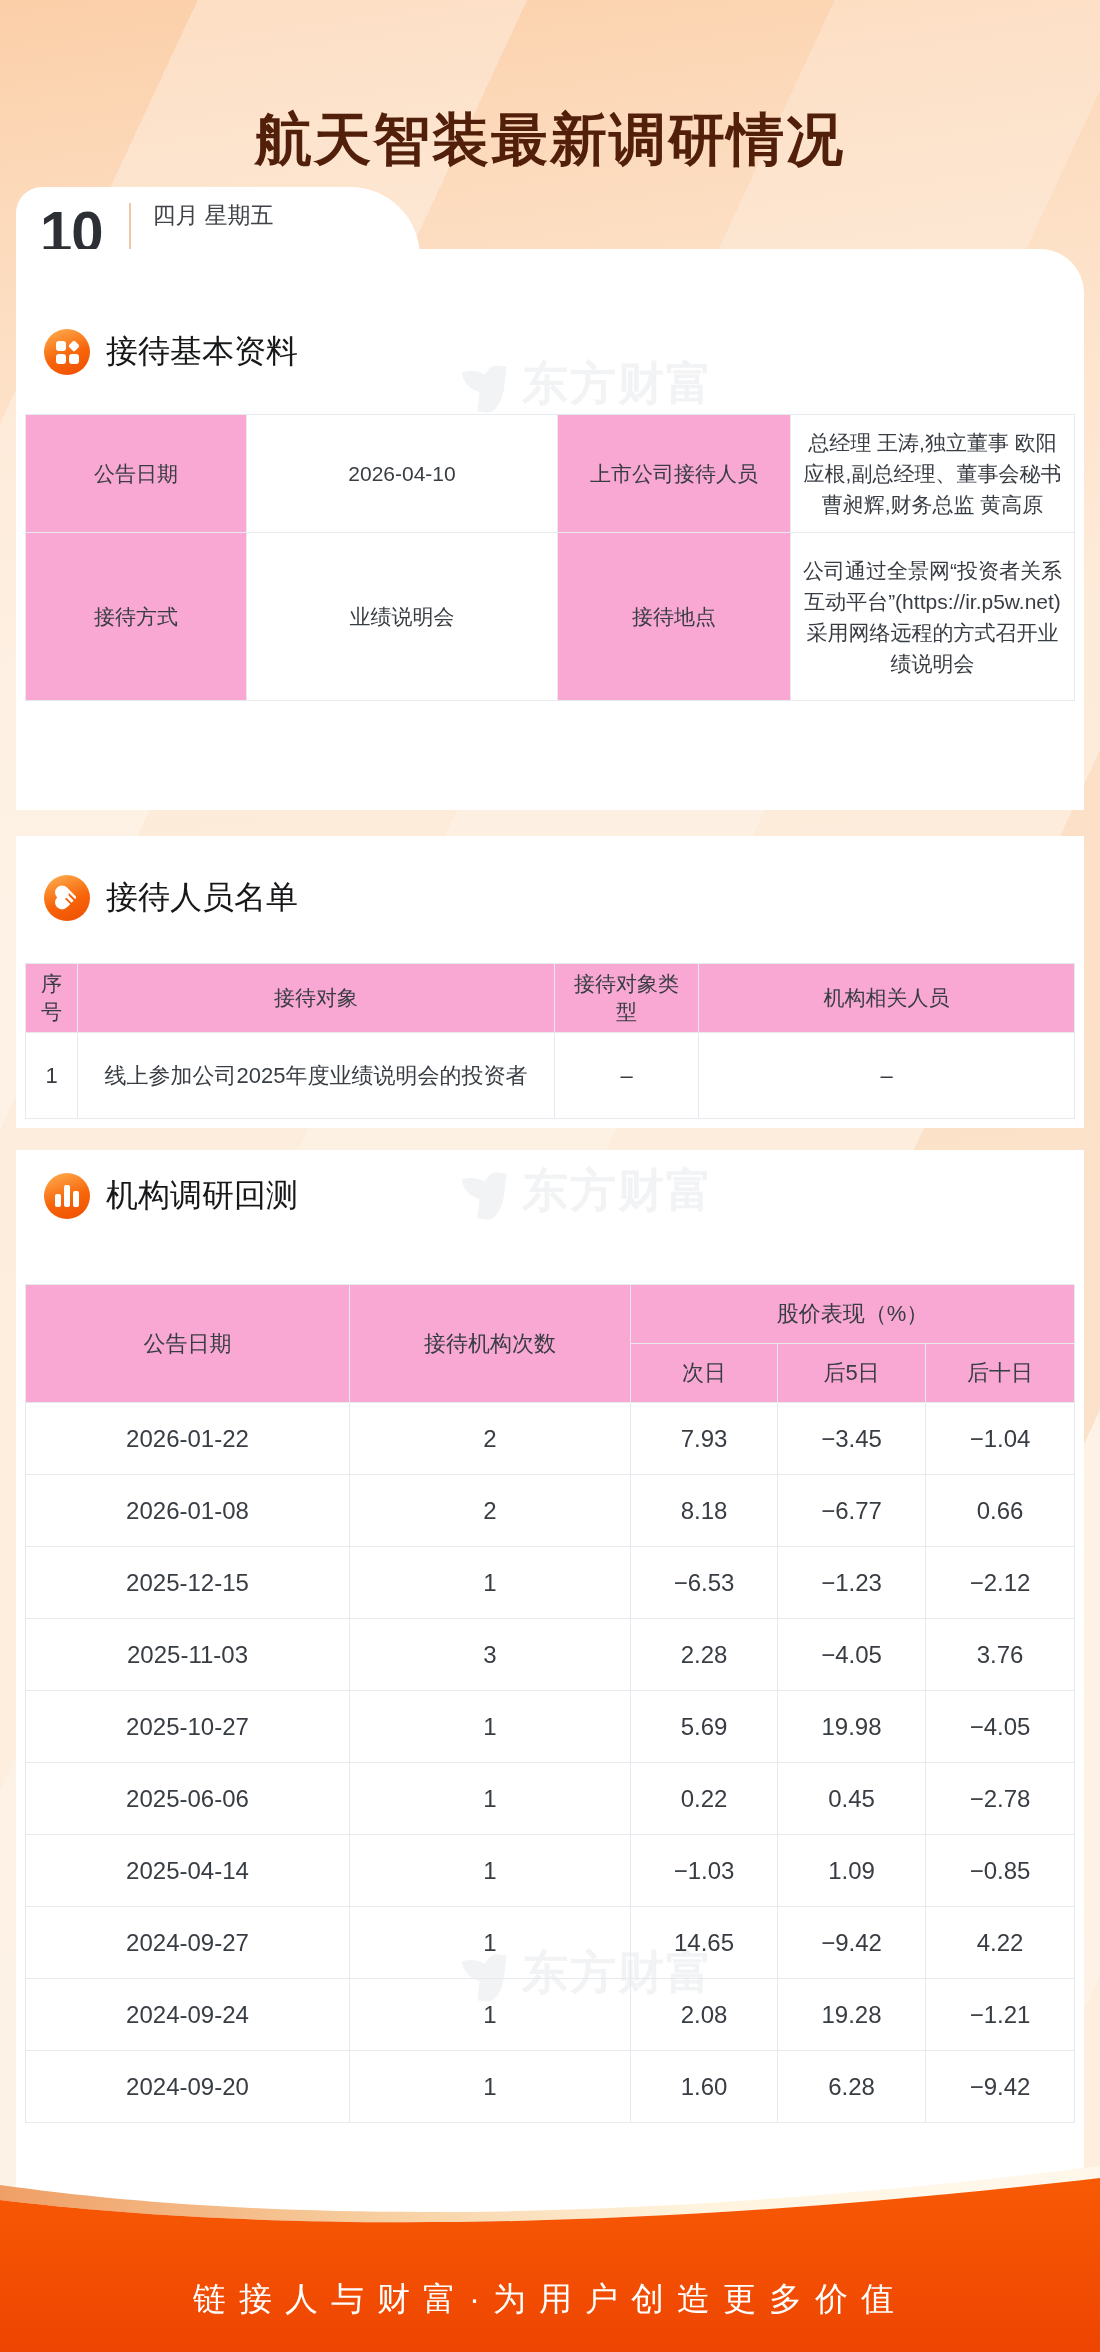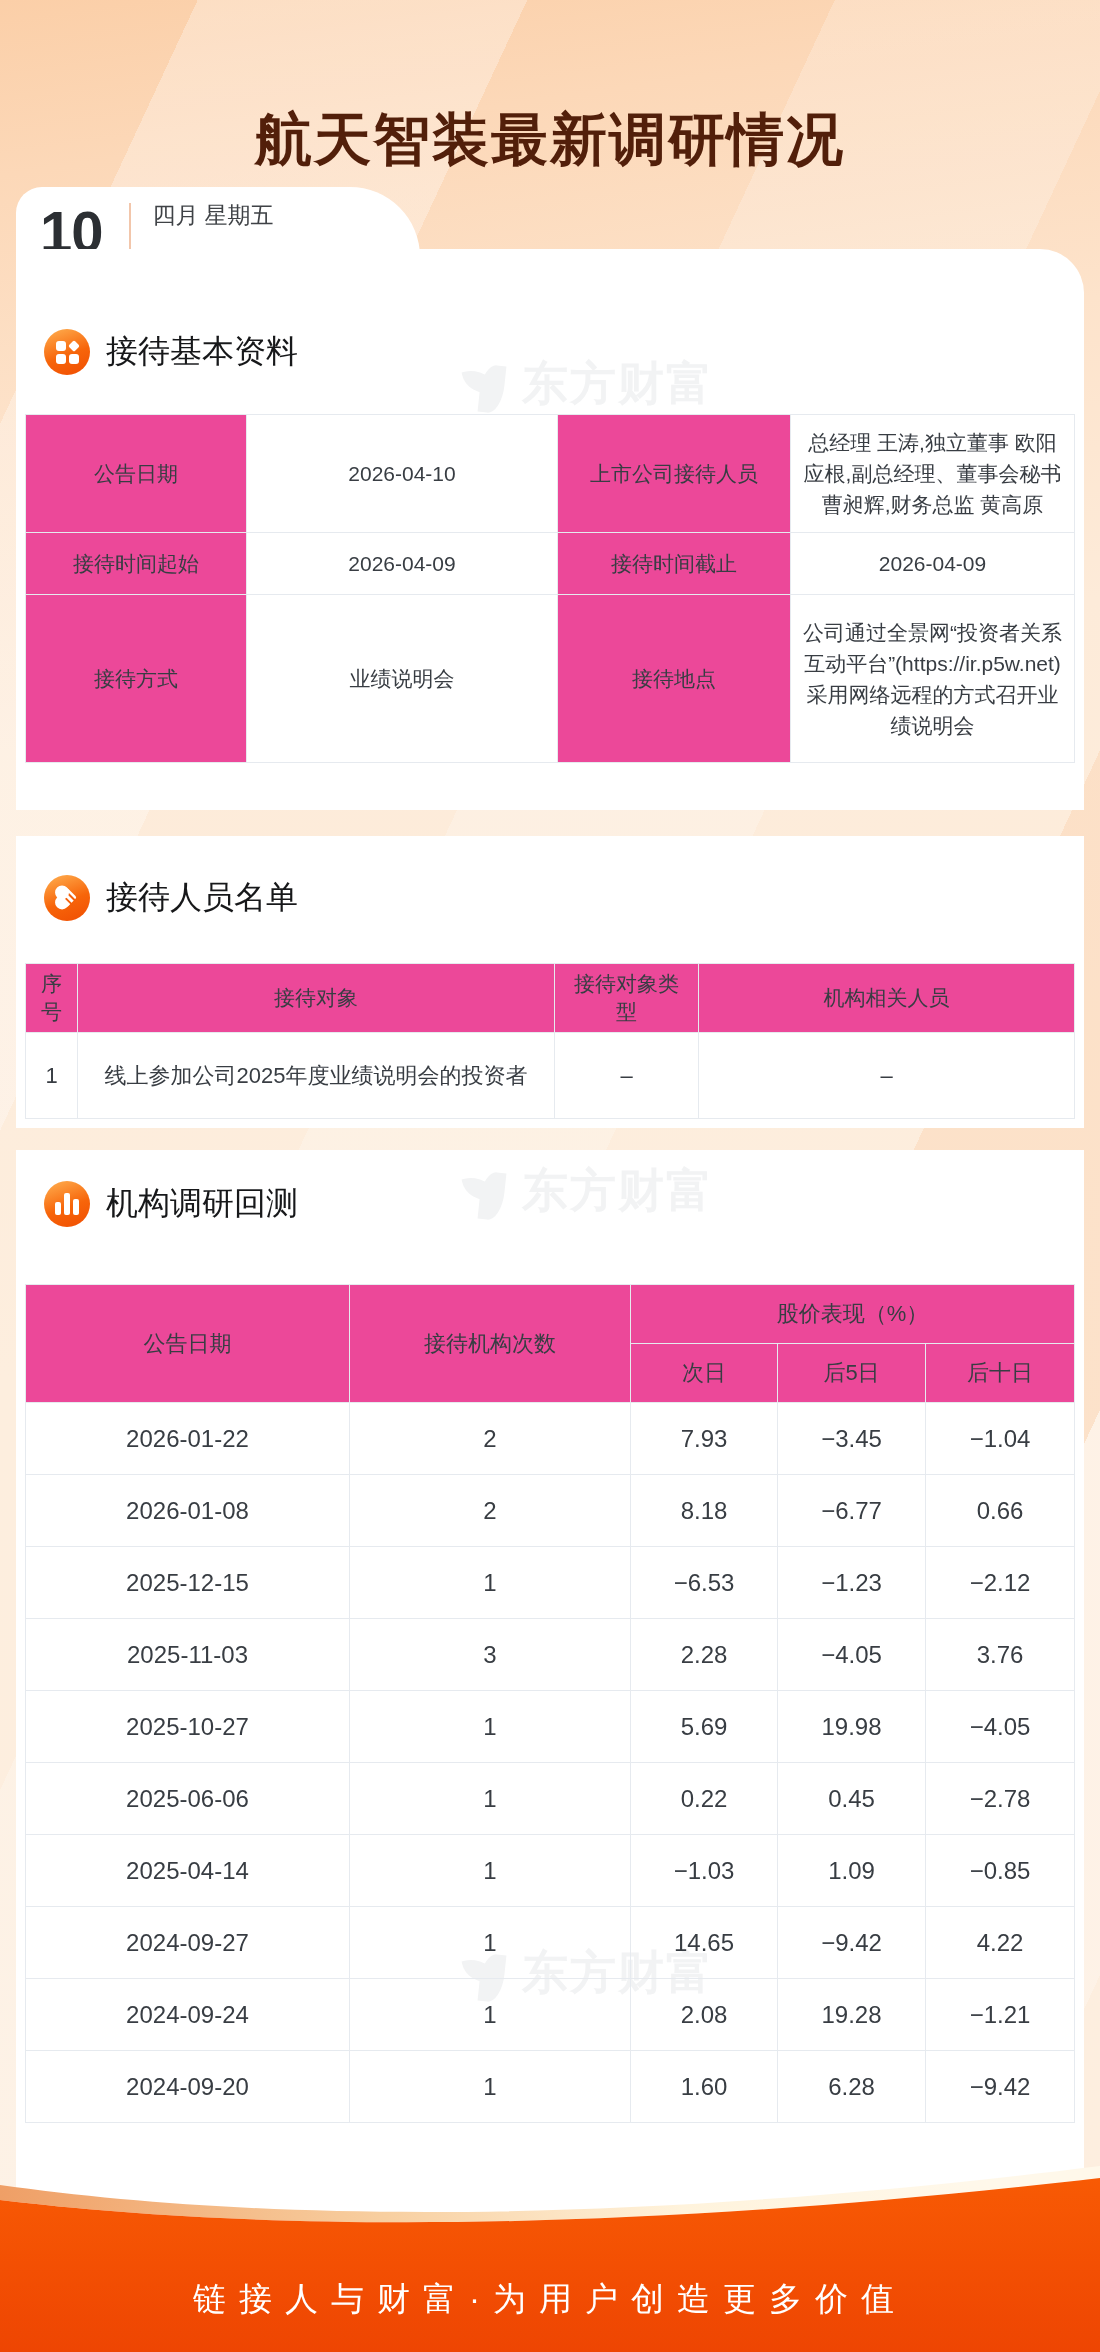--- a/index.html
+++ b/index.html
@@ -53,21 +53,21 @@
   .ico-heart .l2{left:-4px;top:9px;}
   
   .ico-bars{position:absolute;left:50%;top:50%;transform:translate(-50%,-50%);
     display:flex;align-items:flex-end;gap:3px;height:22px;}
   .ico-bars i{width:6px;background:#fff;border-radius:2px;}
   .ico-bars .b1{height:13px;} .ico-bars .b2{height:22px;} .ico-bars .b3{height:16px;}
   
   table{border-collapse:collapse;table-layout:fixed;position:absolute;left:9px;width:1049px;z-index:2;background:transparent;}
   td,th{border:1px solid #e6eaef;text-align:center;vertical-align:middle;
     color:#383d43;font-weight:400;padding:6px 12px;box-sizing:border-box;}
-  .lbl, thead td, thead th{background:#ec4899;}
+  .lbl, thead td, thead th{background:#f9a8d4;}
   .t1{top:165px;font-size:21px;line-height:31px;}
   .t1 .r1 td{height:118px;}
   .t1 .r2 td{height:62px;}
   .t1 .r3 td{height:168px;}
   .t2{top:127px;font-size:22px;}
   .t2 thead td{height:61px;font-size:21px;}
   .t2 tbody td{height:86px;line-height:30px;}
   .t3{top:134px;font-size:24px;}
   .t3 thead td{height:59px;font-size:22px;}
   .t3 tbody td{height:72px;}
@@ -130,26 +130,20 @@
           <col style="width:233px">
           <col style="width:284px">
         </colgroup>
       <tbody>
         <tr class="r1">
           <td class="lbl">公告日期</td>
           <td>2026-04-10</td>
           <td class="lbl">上市公司接待人员</td>
           <td>总经理 王涛,独立董事 欧阳应根,副总经理、董事会秘书 曹昶辉,财务总监 黄高原</td>
         </tr>
-        <tr class="r2">
-          <td class="lbl">接待时间起始</td>
-          <td>2026-04-09</td>
-          <td class="lbl">接待时间截止</td>
-          <td>2026-04-09</td>
-        </tr>
         <tr class="r3">
           <td class="lbl">接待方式</td>
           <td>业绩说明会</td>
           <td class="lbl">接待地点</td>
           <td>公司通过全景网“投资者关系互动平台”(https://ir.p5w.net)采用网络远程的方式召开业绩说明会</td>
         </tr>
       </tbody>
     </table>
   </div>
 
@@ -199,21 +193,21 @@
       <span>东方财富</span>
     </div>
     <div class="wm" style="top:792px;">
       <span class="wm-leaf">
           <i class="a"></i>
           <i class="b"></i>
         </span>
       <span>东方财富</span>
     </div>
 
-    <div class="sec-head" style="top:30px;text-align:right;">
+    <div class="sec-head" style="top:22px;text-align:right;">
       <span class="sec-ico">
         <span class="ico-bars">
             <i class="b1"></i>
             <i class="b2"></i>
             <i class="b3"></i>
           </span>
       </span>
       <span class="sec-title">机构调研回测</span>
     </div>
 

